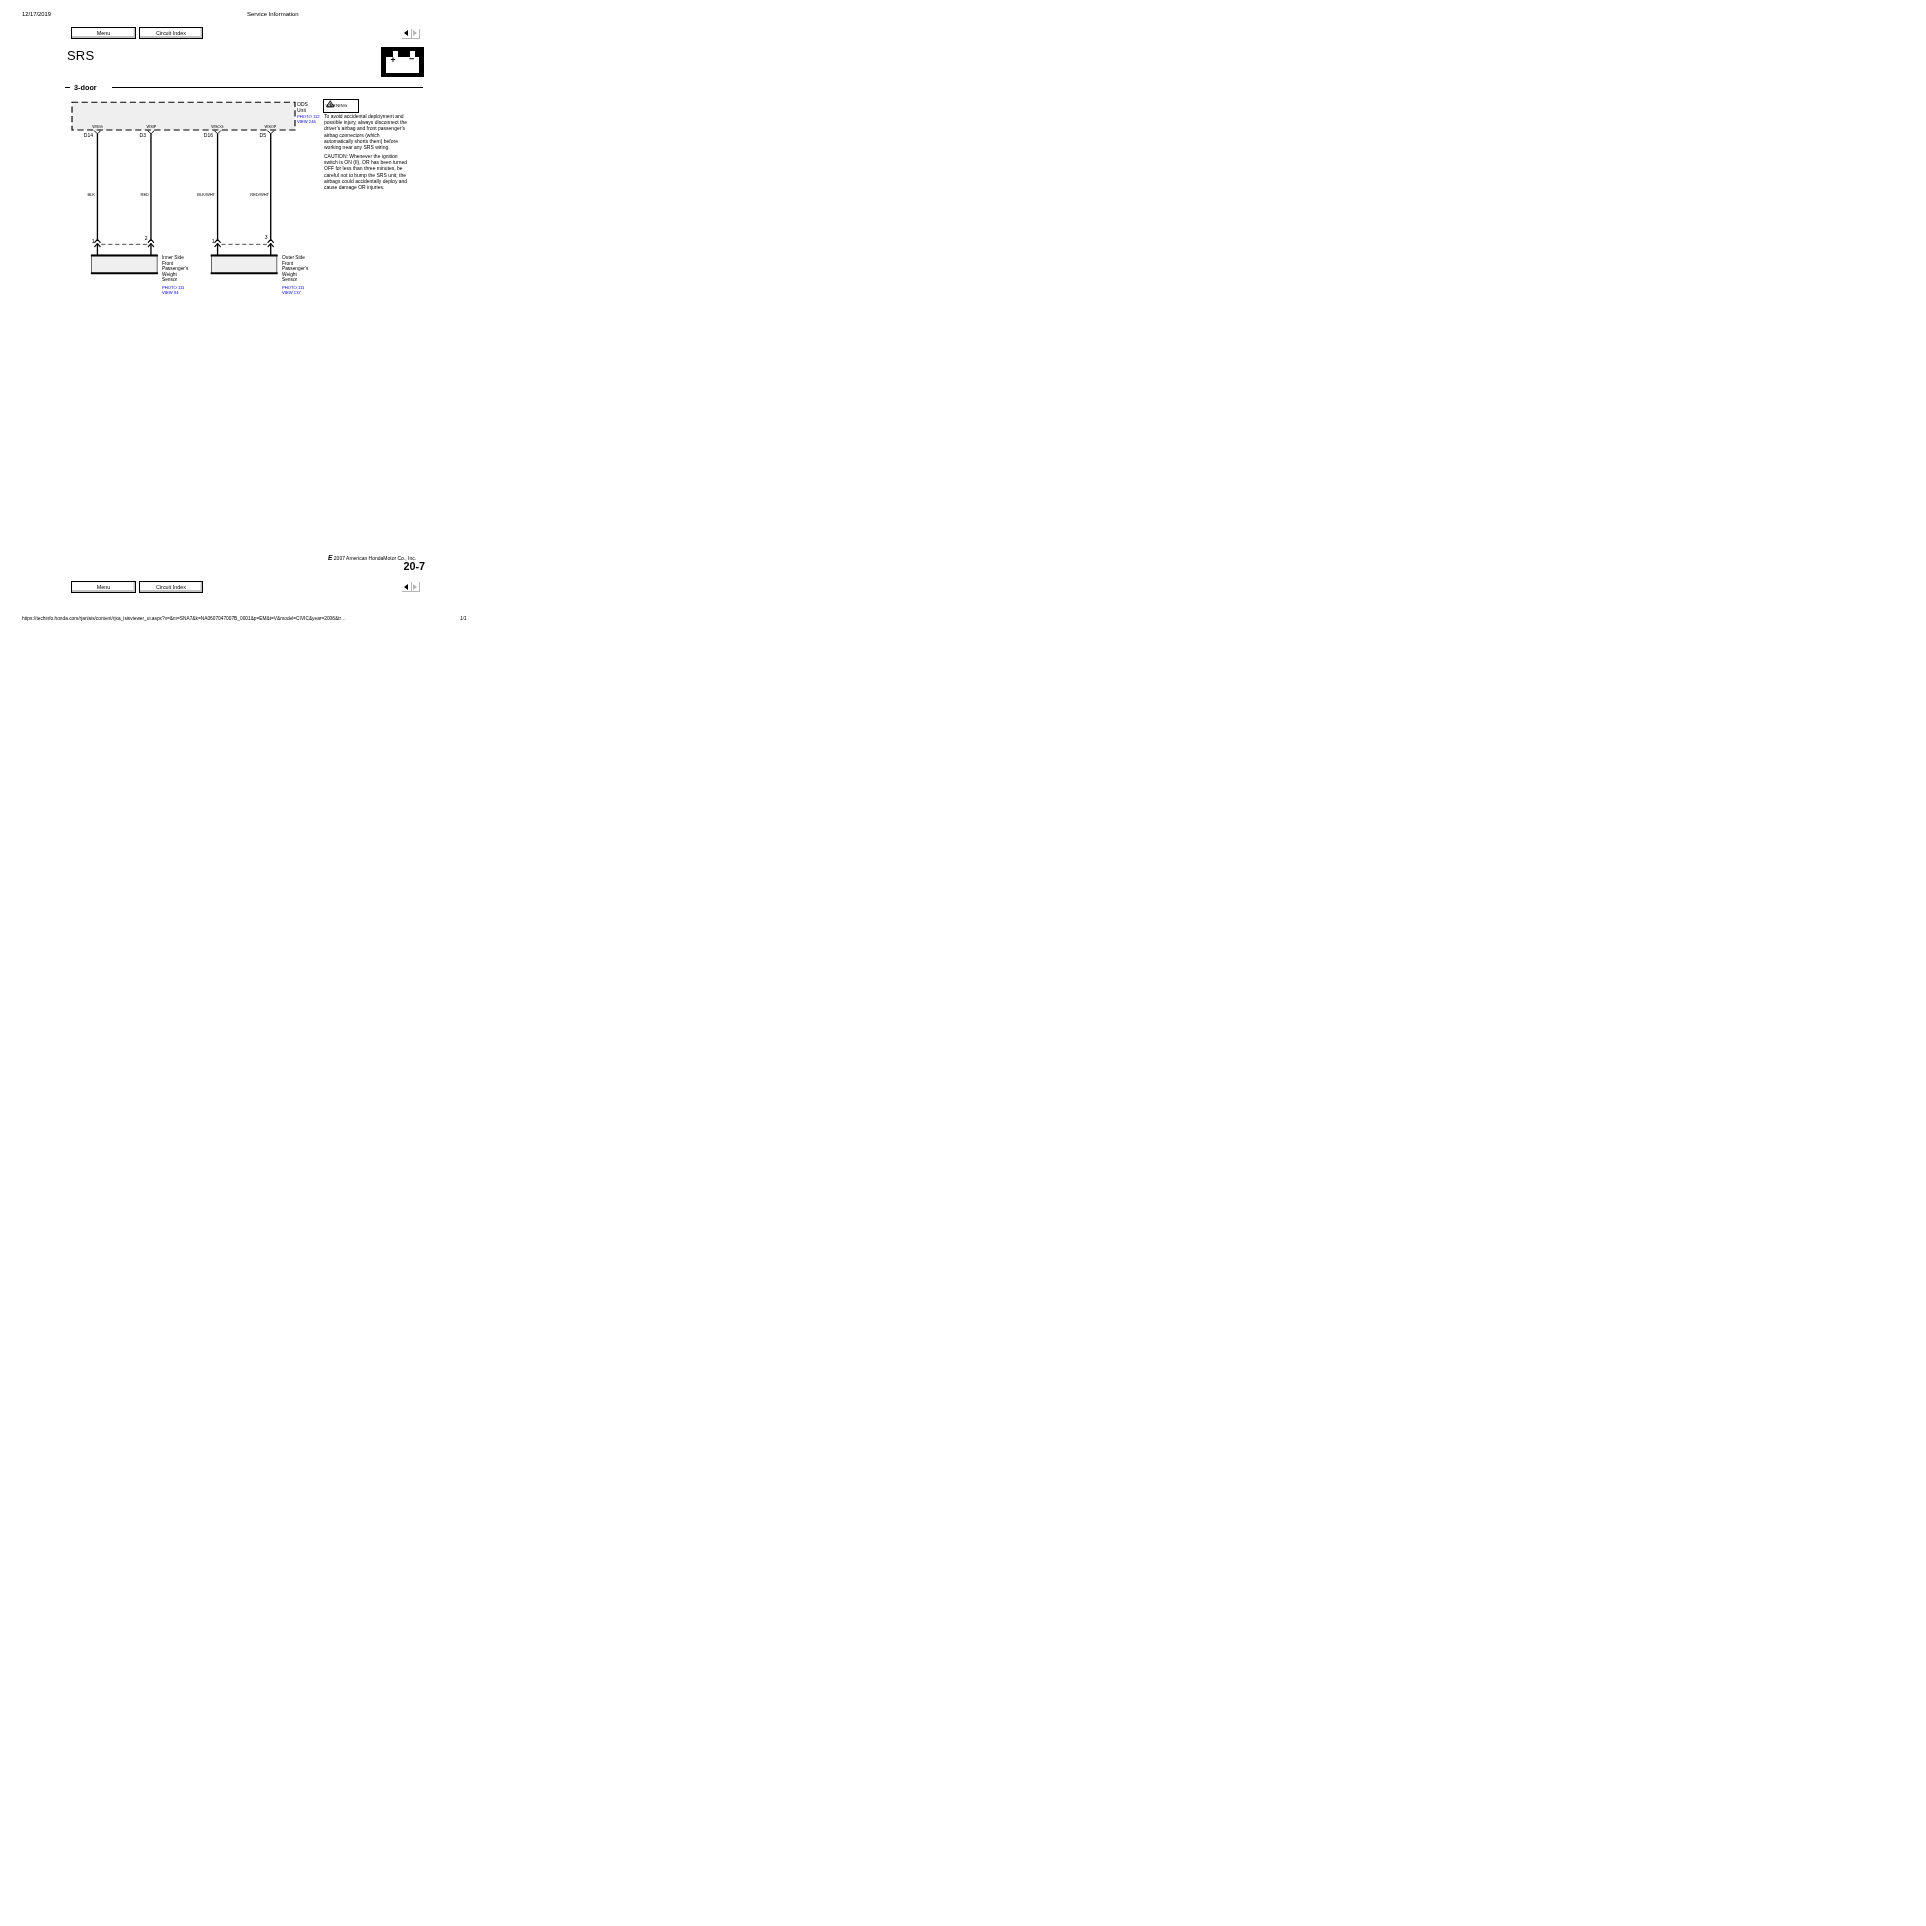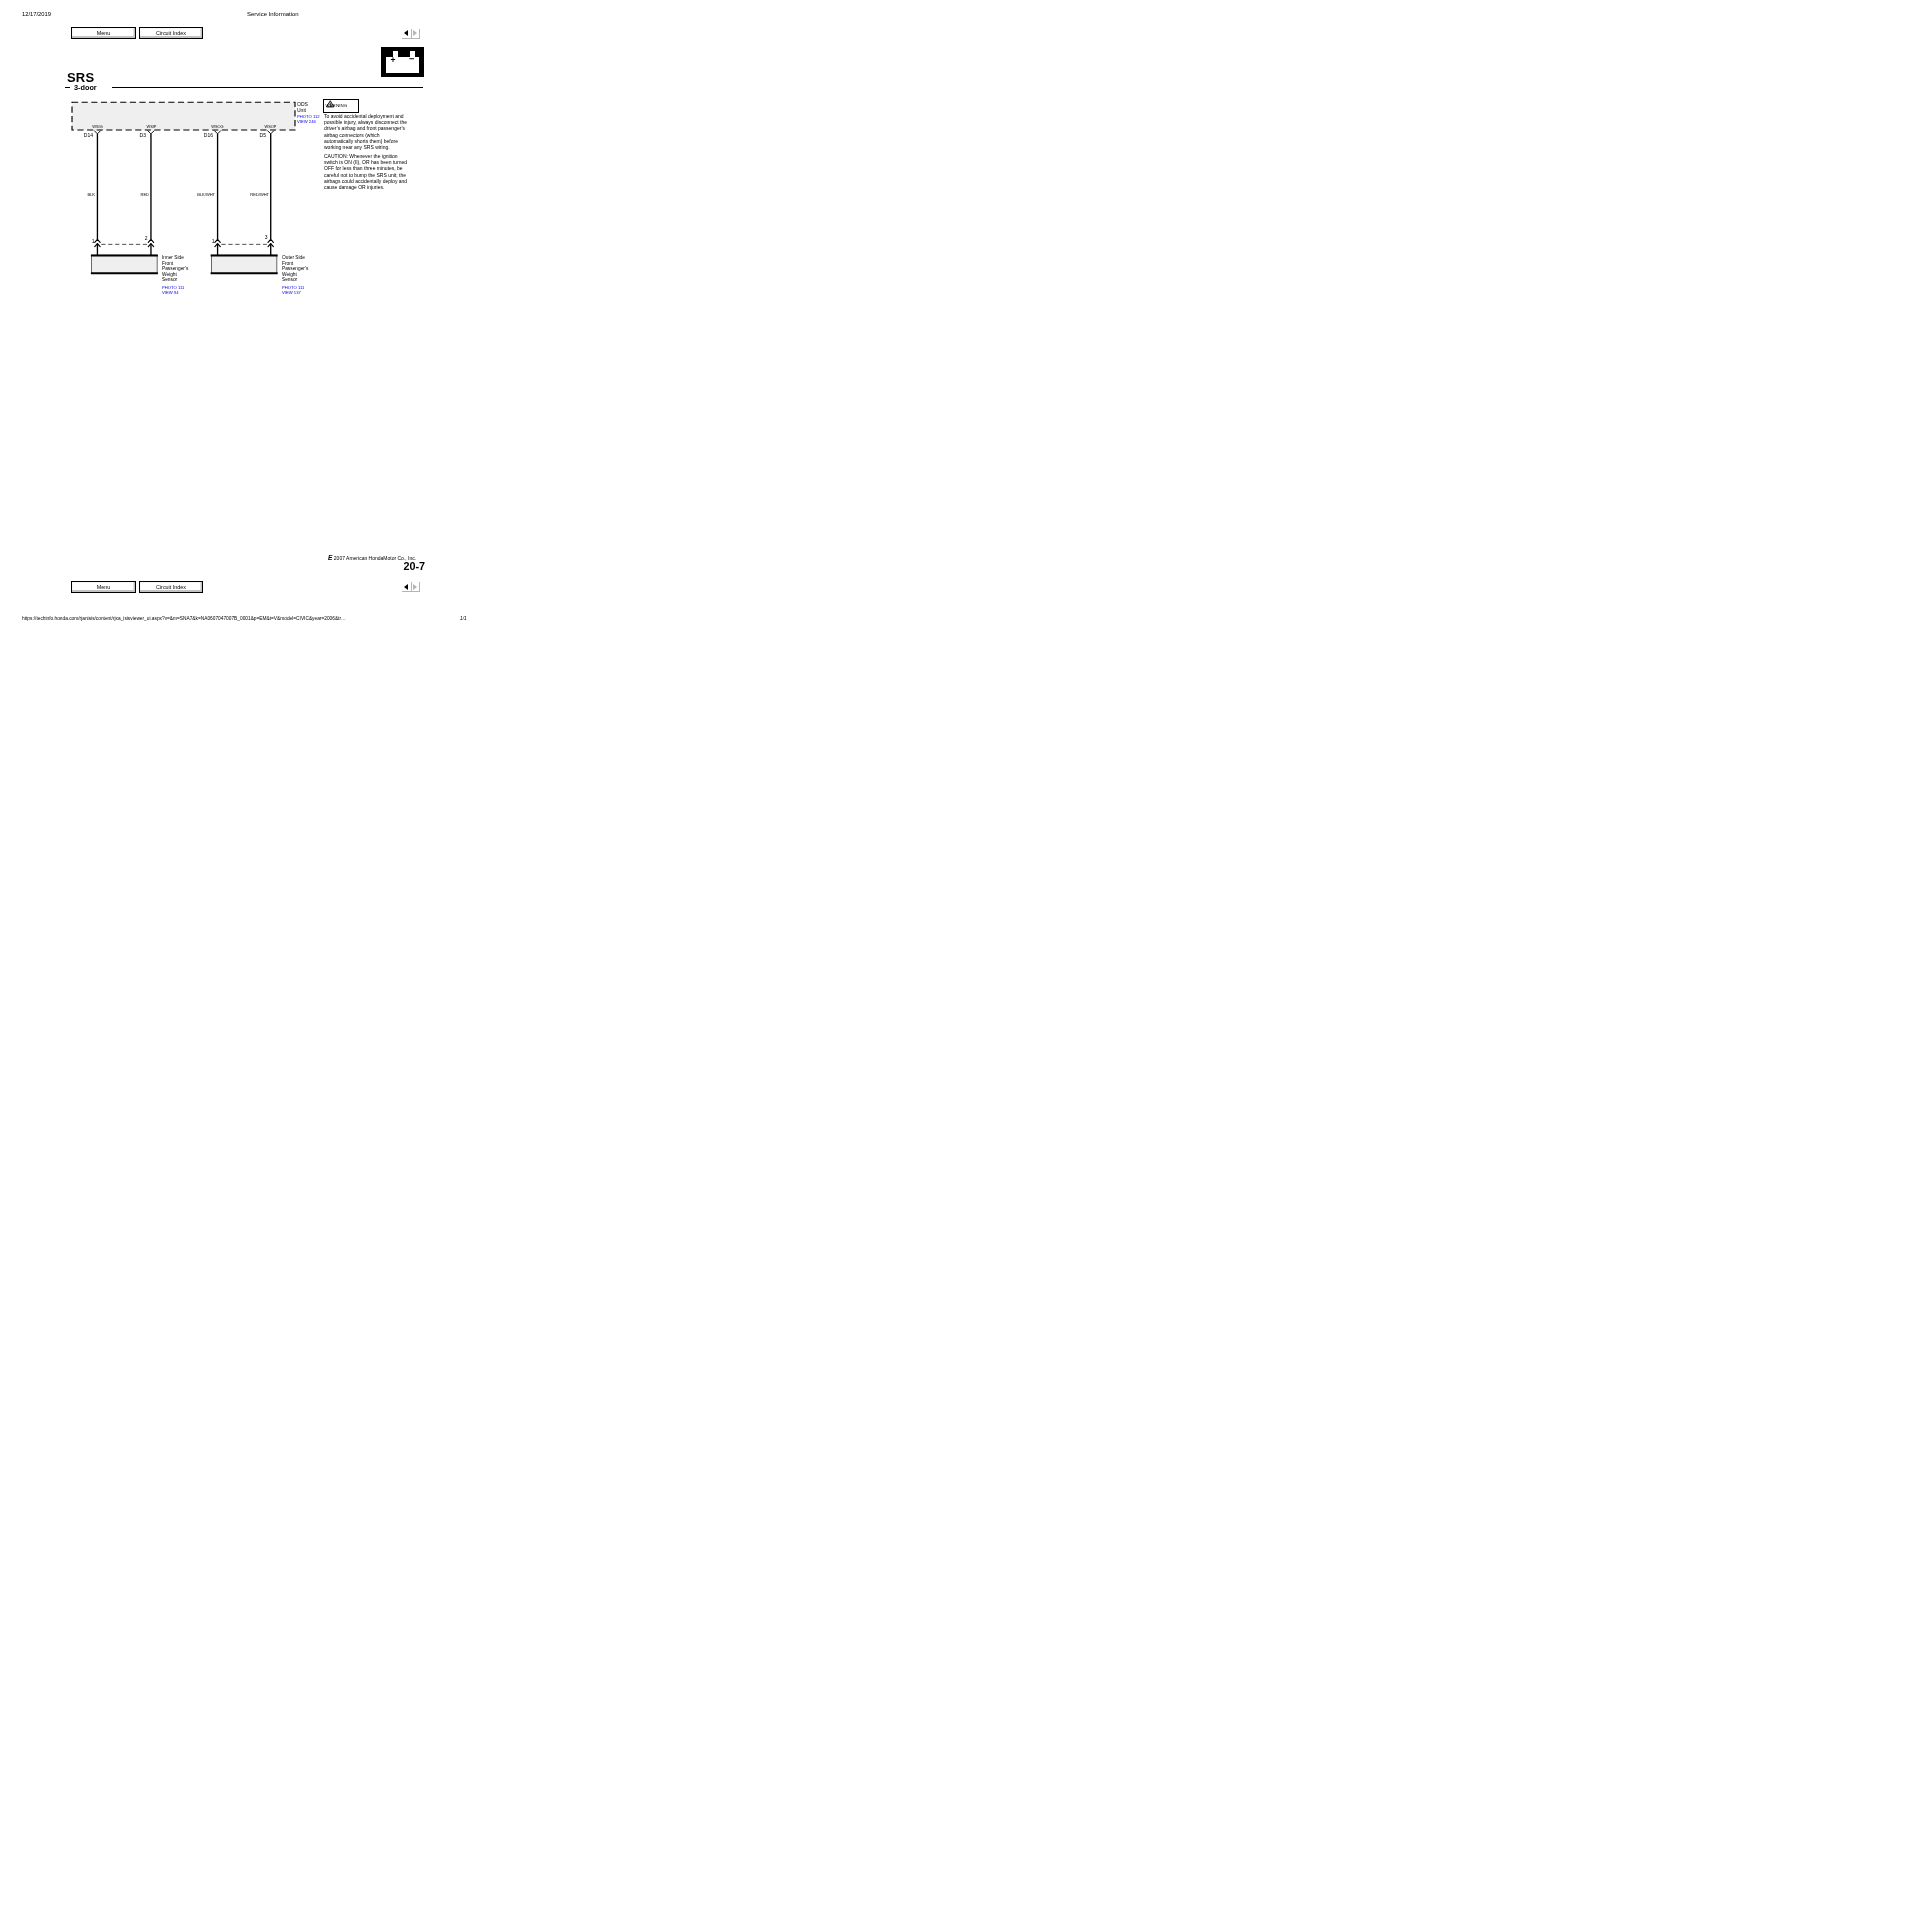--- a/index.html
+++ b/index.html
@@ -32,21 +32,21 @@
   .nav-bottom{left:402px;top:582px;}
   
   .battery{left:381px;top:47px;width:43px;height:30px;background:#000;}
   .batt-inner{position:absolute;left:5.4px;right:5.4px;top:10px;bottom:3.9px;background:#fff;}
   .batt-term{position:absolute;width:5px;height:6.5px;top:3.5px;background:#fff;}
   .batt-term1{left:12px;}
   .batt-term2{left:29px;}
   .batt-plus{position:absolute;left:9.6px;top:9.2px;font-size:8.5px;font-weight:bold;line-height:1;}
   .batt-minus{position:absolute;left:28px;top:8px;font-size:9.2px;font-weight:bold;line-height:1;}
   
-  .srs-title{left:67px;top:70px;font-size:13px;font-weight:bold;letter-spacing:0.2px;}
+  .srs-title{left:67px;top:48px;font-size:13px;font-weight:normal;letter-spacing:0.2px;}
   .subtitle{left:74px;top:83px;font-size:7.3px;font-weight:bold;}
   .sub-dash{left:65px;top:87px;width:5px;height:1.2px;background:#000;}
   .sub-line{left:112px;top:87px;width:311px;height:1.2px;background:#000;}
   
   .pin-label{position:absolute;top:124px;width:27px;text-align:center;font-size:3.9px;}
   .pl0{left:84px;} .pl1{left:138px;} .pl2{left:204px;} .pl3{left:257px;}
   .conn-label{position:absolute;top:132px;width:19px;text-align:right;font-size:5px;}
   .cl0{left:74px;} .cl1{left:127px;} .cl2{left:194px;} .cl3{left:247px;}
   .wire-label{position:absolute;top:192px;width:27px;text-align:right;font-size:4px;}
   .wl0{left:68px;} .wl1{left:122px;} .wl2{left:188px;} .wl3{left:242px;}

